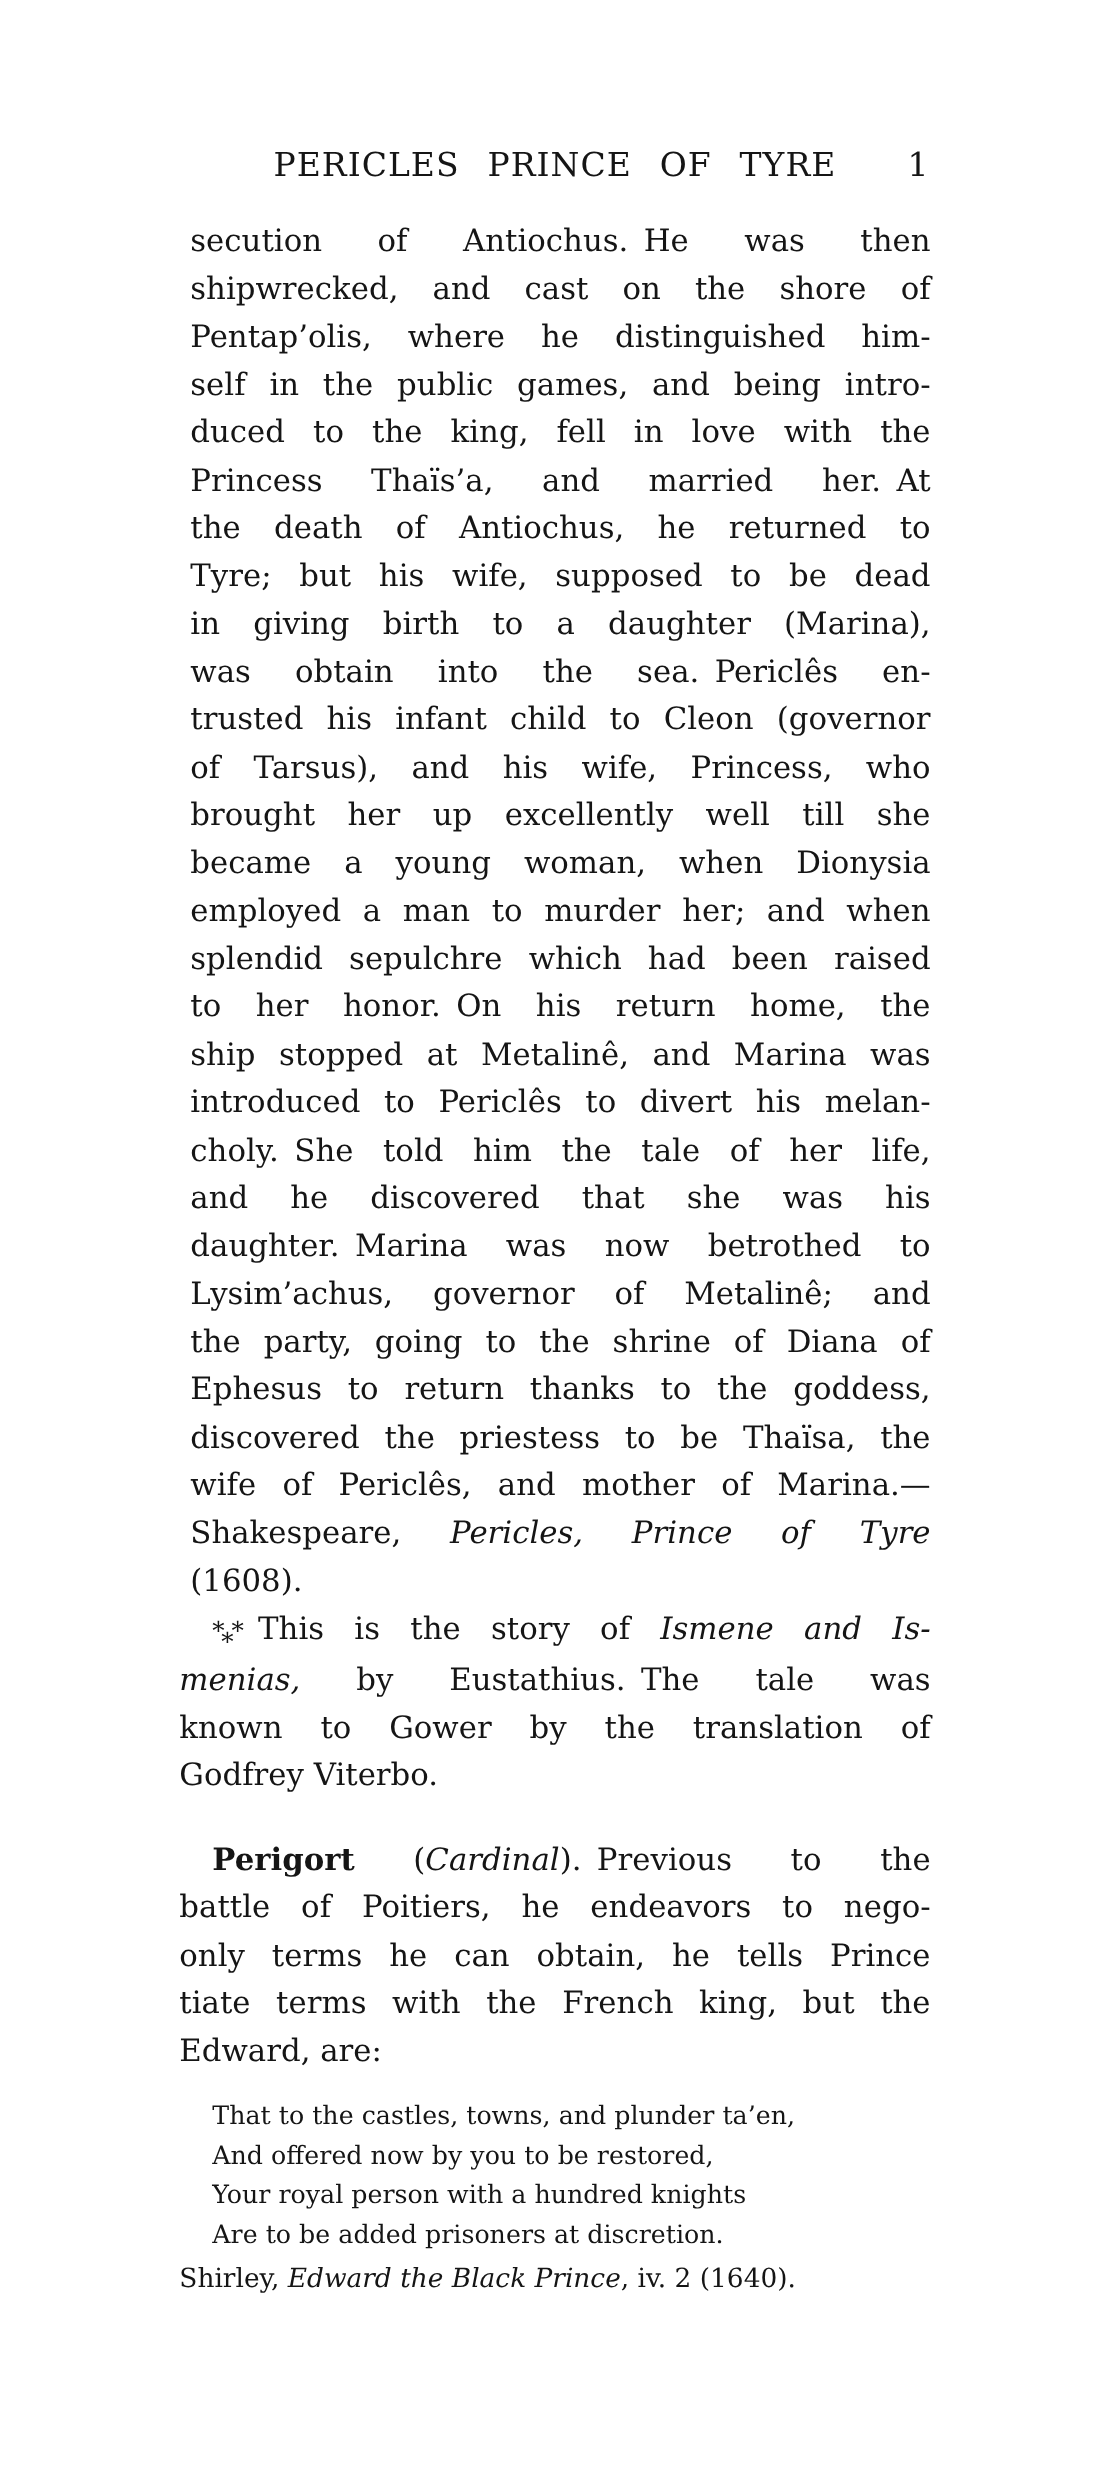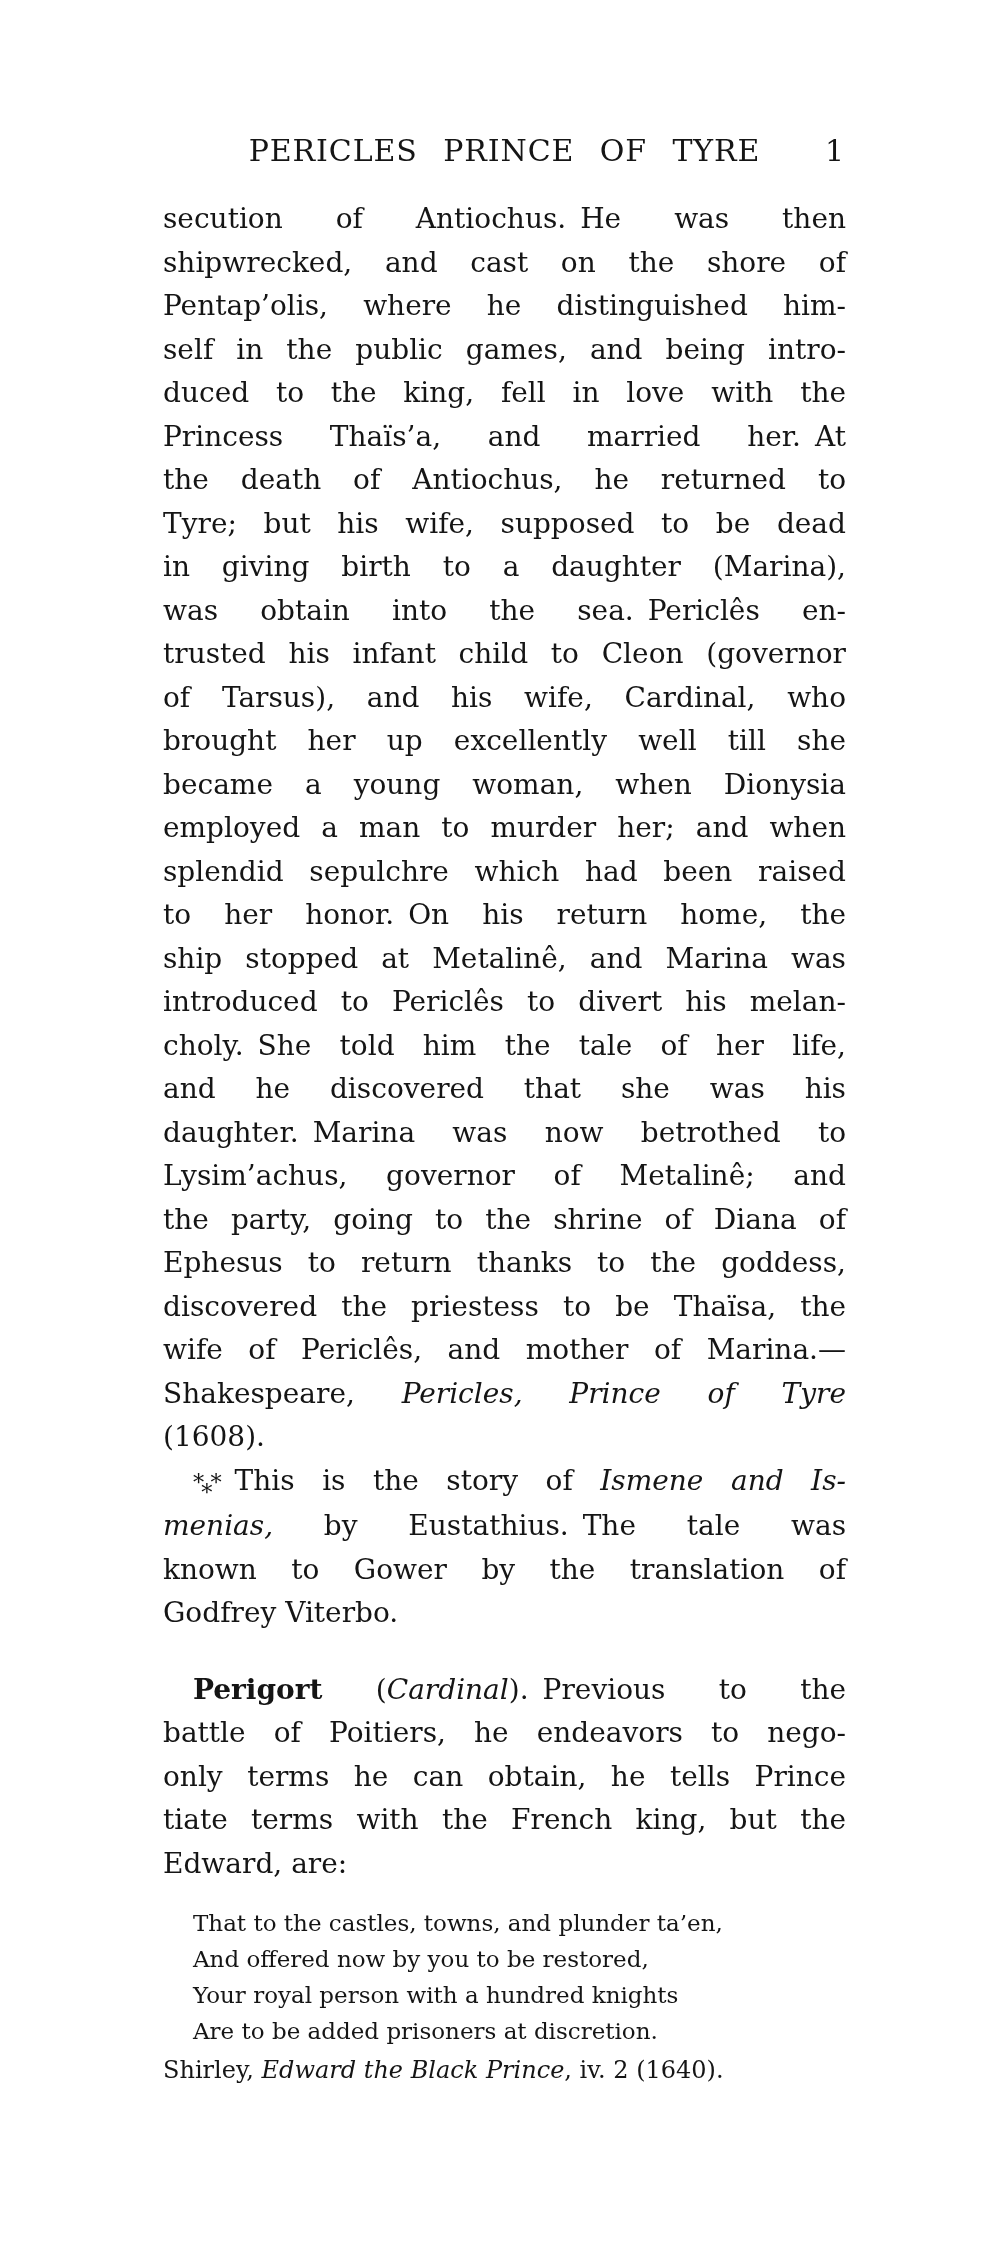--- a/index.html
+++ b/index.html
@@ -23,21 +23,21 @@
     letter-spacing:0.03em;
     word-spacing:0.5em;
     white-space:nowrap;
   }
   .header .title{text-align:center;}
   .header .pagenum{
     position:absolute;right:2px;top:0;
     letter-spacing:0;word-spacing:0;
   }
   .para{margin:0;}
-  .para1{margin-top:26px;}
+  .para1{margin-top:26px;margin-left:10px;}
   .perigort{margin-top:33px;}
   .tline{
     font-size:28px;
     line-height:43.5px;
     text-align:justify;
     text-align-last:justify;
     white-space:normal;
   }
   .tline.end{text-align:left;text-align-last:left;}
   .tline.ind{text-indent:30px;}
@@ -73,21 +73,21 @@
         <div class="tline"><span>shipwrecked, and cast on the shore of</span></div>
         <div class="tline"><span>Pentap’olis, where he distinguished him-</span></div>
         <div class="tline"><span>self in the public games, and being intro-</span></div>
         <div class="tline"><span>duced to the king, fell in love with the</span></div>
         <div class="tline"><span>Princess Thaïs’a, and married her. At</span></div>
         <div class="tline"><span>the death of Antiochus, he returned to</span></div>
         <div class="tline"><span>Tyre; but his wife, supposed to be dead</span></div>
         <div class="tline"><span>in giving birth to a daughter (Marina),</span></div>
         <div class="tline"><span>was obtain into the sea. Periclês en-</span></div>
         <div class="tline"><span>trusted his infant child to Cleon (governor</span></div>
-        <div class="tline"><span>of Tarsus), and his wife, Cardinal, who</span></div>
+        <div class="tline"><span>of Tarsus), and his wife, Princess, who</span></div>
         <div class="tline"><span>brought her up excellently well till she</span></div>
         <div class="tline"><span>became a young woman, when Dionysia</span></div>
         <div class="tline"><span>employed a man to murder her; and when</span></div>
         <div class="tline"><span>splendid sepulchre which had been raised</span></div>
         <div class="tline"><span>to her honor. On his return home, the</span></div>
         <div class="tline"><span>ship stopped at Metalinê, and Marina was</span></div>
         <div class="tline"><span>introduced to Periclês to divert his melan-</span></div>
         <div class="tline"><span>choly. She told him the tale of her life,</span></div>
         <div class="tline"><span>and he discovered that she was his</span></div>
         <div class="tline"><span>daughter. Marina was now betrothed to</span></div>

